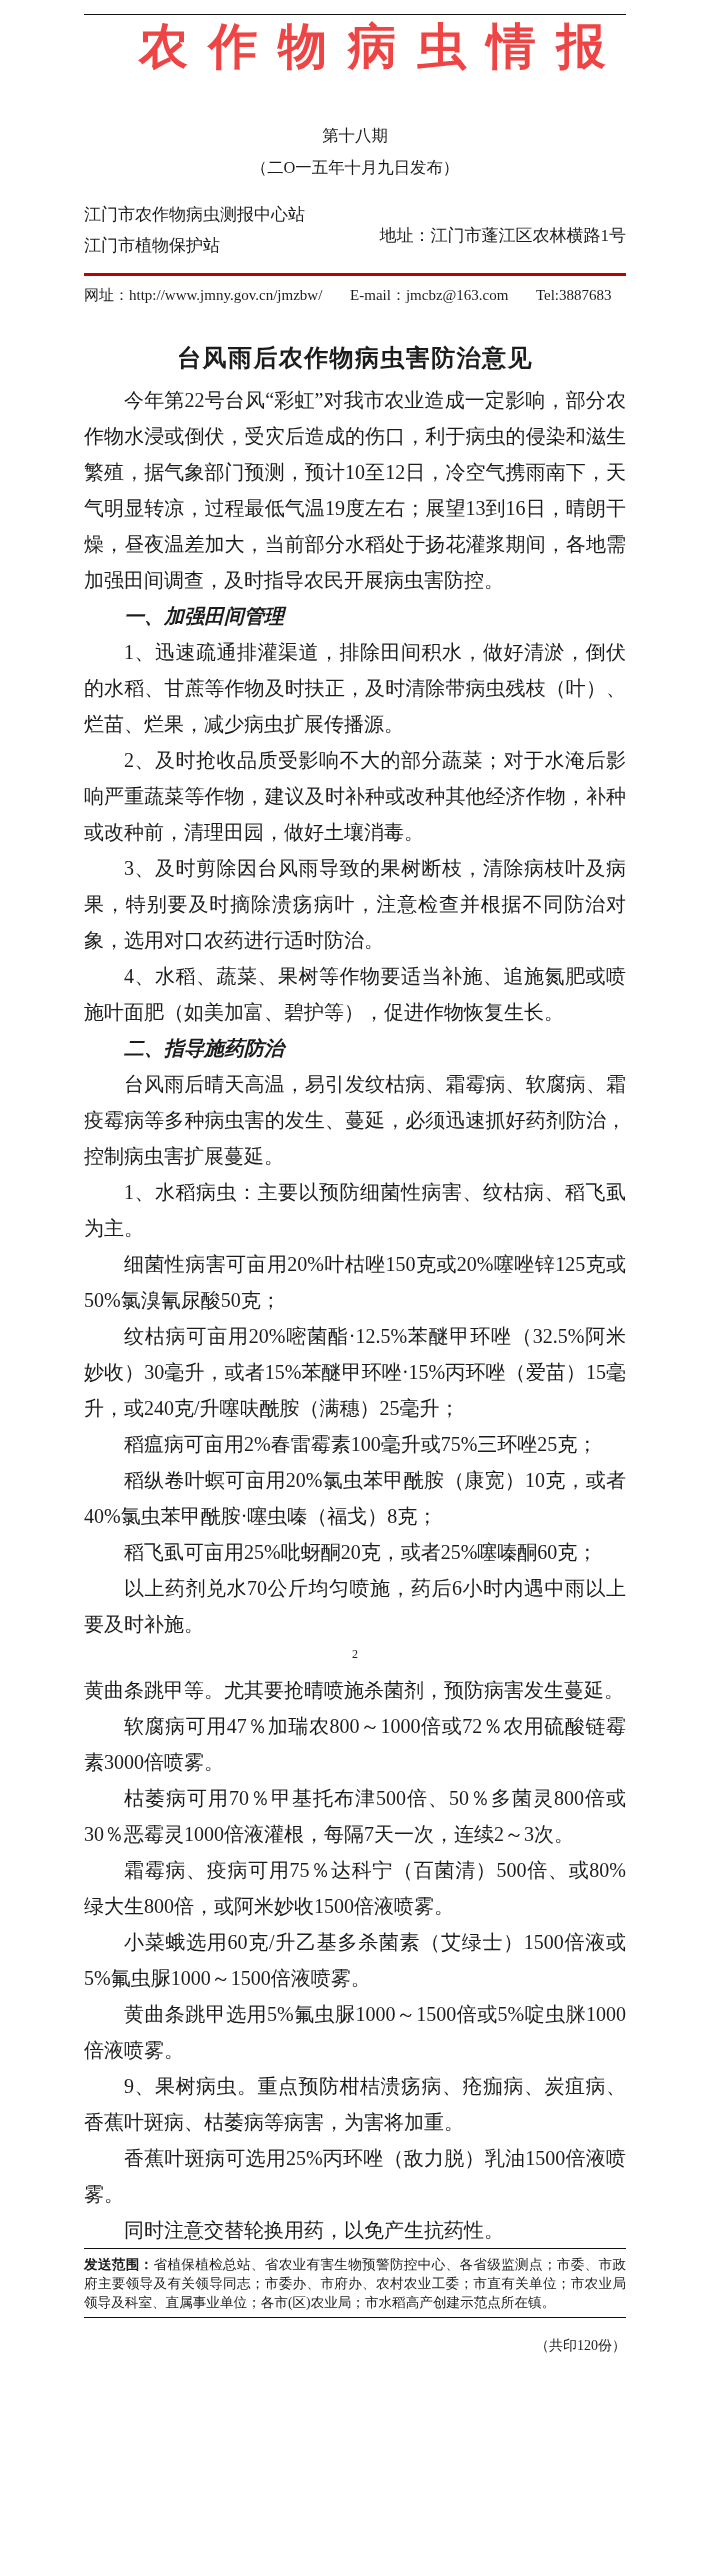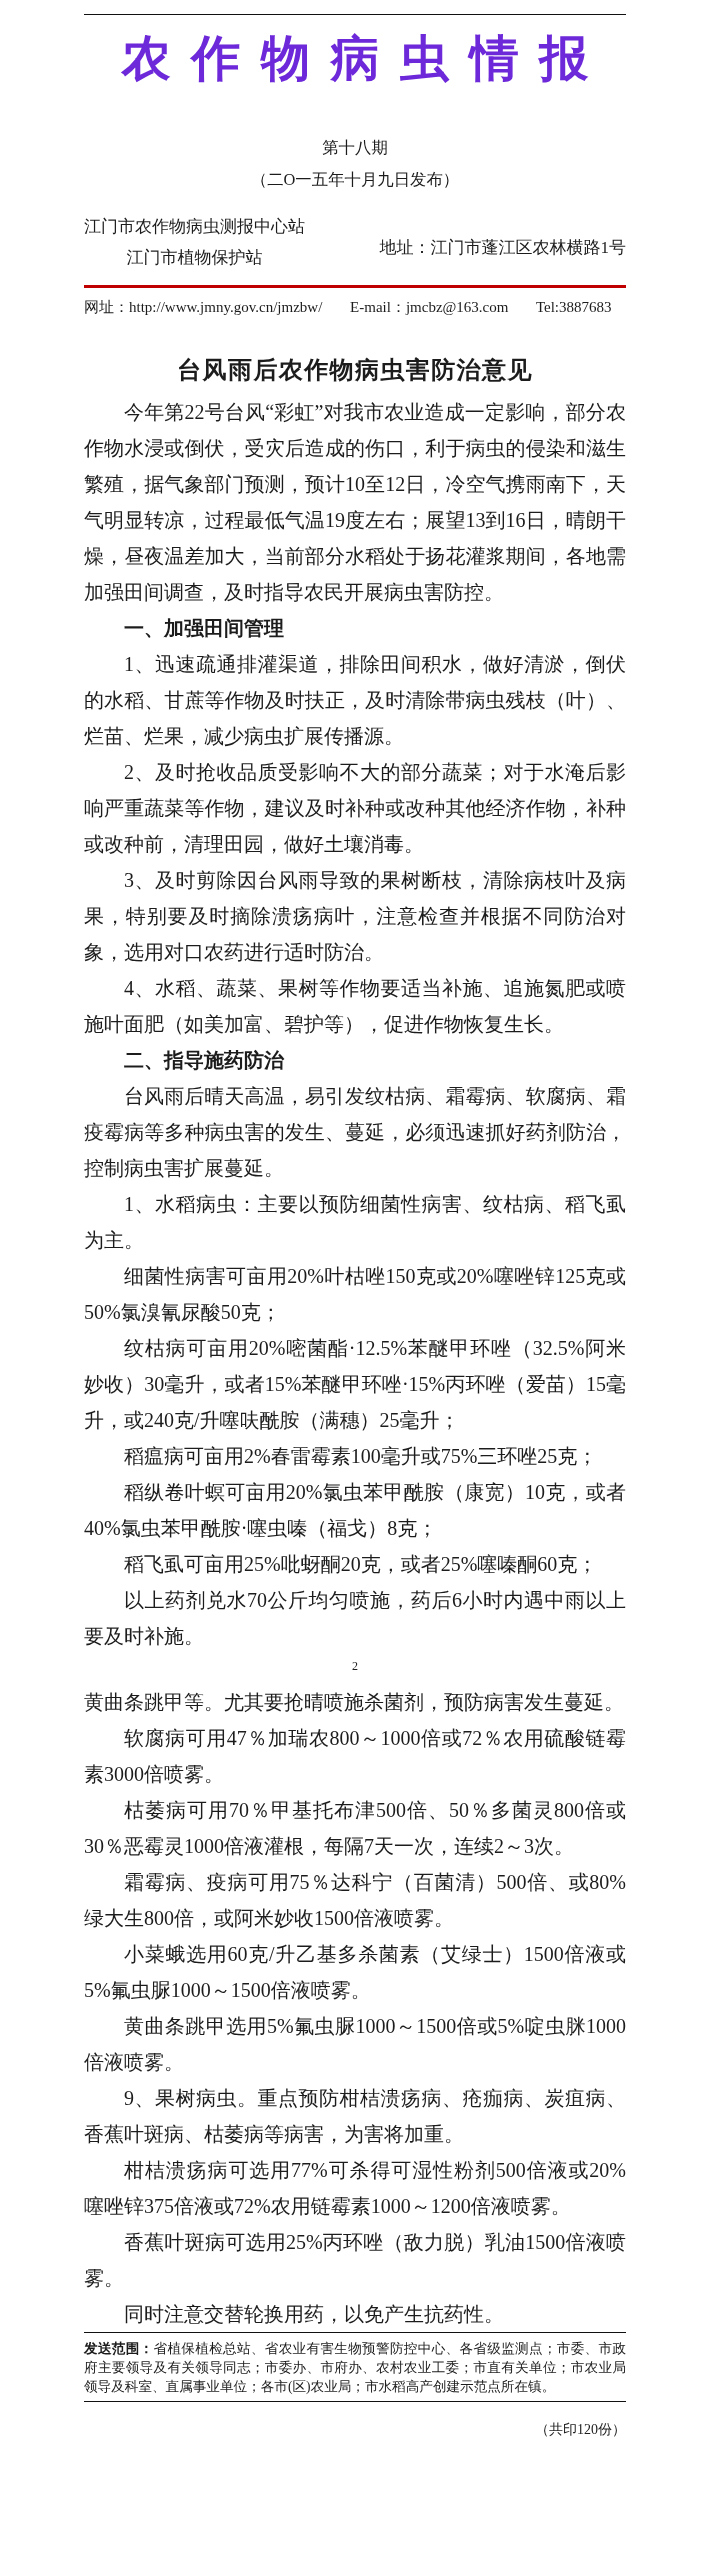--- a/index.html
+++ b/index.html
@@ -1,38 +1,38 @@
 <!DOCTYPE html>
 <html style="font-size:11.4px"><head>
 <meta charset="utf-8">
 <style>
   html,body{margin:0;padding:0;background:#ffffff;}
   body{width:709px;font-family:"Liberation Serif","DejaVu Serif",serif;color:#1c1c1c;}
   .page{width:709px;min-height:2576px;box-sizing:border-box;padding:14.3px 83px 10px 84px;background:#fff;}
 
   
   .rule-black-top{border-top:1.4px solid #111;height:0;margin:0 0 0 0;}
-  .masthead-title{margin-top:17px;text-align:center;color:#6d28d9;font-size:49px;font-weight:bold;
+  .masthead-title{margin-top:5px;text-align:right;color:#ef4444;font-size:49px;font-weight:bold;
     letter-spacing:0.42em;text-indent:0.42em;line-height:1.1;font-family:"Liberation Serif","DejaVu Serif",serif;}
   .issue-line{margin-top:51px;text-align:center;font-size:16.4px;line-height:21.4px;}
   .date-line{margin-top:10px;text-align:center;font-size:16.4px;line-height:21.4px;}
-  .publisher-row{margin-top:21.4px;display:flex;justify-content:space-between;align-items:center;text-align:center;}
+  .publisher-row{margin-top:21.4px;display:flex;justify-content:space-between;align-items:center;}
   .publisher-col{font-size:17px;line-height:31px;}
   .address{font-size:17px;padding-top:10px;}
   .rule-red{border-top:3.6px solid #c00000;height:0;margin-top:11.4px;}
   .contact-line{margin-top:10px;font-size:15px;line-height:18.6px;white-space:nowrap;}
   .contact-line span{margin-right:24px;}
   .contact-line span:last-child{margin-right:0;text-align:center;}
 
   
   .article-title{margin-top:40px;text-align:center;font-size:24px;font-weight:bold;line-height:29px;letter-spacing:1.4px;}
   .body-text{margin-top:8.6px;}
   .body-text p{margin:0;font-size:20px;line-height:36px;text-align:justify;}
   .para-normal{text-indent:2em;}
-  .para-heading{text-indent:2em;font-weight:bold;}
+  .para-heading{text-indent:2em;font-weight:bold;font-style:italic;}
   .para-noindent{text-indent:0;}
   .page-break-number{height:30px;line-height:24px;text-align:center;font-size:12px;}
 
   
   .footer{border-top:1.4px solid #111;border-bottom:1.4px solid #111;padding:5.7px 0 5.7px 0;}
   .dist{margin:0;font-size:13.6px;line-height:19px;text-align:justify;}
   .dist-label{font-weight:bold;}
   .print-count{margin-top:19px;text-align:right;font-size:14px;line-height:18.6px;}
 </style>
 </head>
@@ -82,21 +82,20 @@
     <p class="para-normal">稻飞虱可亩用25%吡蚜酮20克，或者25%噻嗪酮60克；</p>
     <p class="para-normal">以上药剂兑水70公斤均匀喷施，药后6小时内遇中雨以上要及时补施。</p>
     <div class="page-break-number">2</div>
     <p class="para-noindent">黄曲条跳甲等。尤其要抢晴喷施杀菌剂，预防病害发生蔓延。</p>
     <p class="para-normal">软腐病可用47％加瑞农800～1000倍或72％农用硫酸链霉素3000倍喷雾。</p>
     <p class="para-normal">枯萎病可用70％甲基托布津500倍、50％多菌灵800倍或30％恶霉灵1000倍液灌根，每隔7天一次，连续2～3次。</p>
     <p class="para-normal">霜霉病、疫病可用75％达科宁（百菌清）500倍、或80%绿大生800倍，或阿米妙收1500倍液喷雾。</p>
     <p class="para-normal">小菜蛾选用60克/升乙基多杀菌素（艾绿士）1500倍液或5%氟虫脲1000～1500倍液喷雾。</p>
     <p class="para-normal">黄曲条跳甲选用5%氟虫脲1000～1500倍或5%啶虫脒1000倍液喷雾。</p>
     <p class="para-normal">9、果树病虫。重点预防柑桔溃疡病、疮痂病、炭疽病、香蕉叶斑病、枯萎病等病害，为害将加重。</p>
-    <p class="para-normal">柑桔溃疡病可选用77%可杀得可湿性粉剂500倍液或20%噻唑锌375倍液或72%农用链霉素1000～1200倍液喷雾。</p>
     <p class="para-normal">香蕉叶斑病可选用25%丙环唑（敌力脱）乳油1500倍液喷雾。</p>
     <p class="para-normal">同时注意交替轮换用药，以免产生抗药性。</p>
   </div>
 
   <div class="footer">
     <p class="dist"><span class="dist-label">发送范围：</span><span>省植保植检总站、省农业有害生物预警防控中心、各省级监测点；市委、市政府主要领导及有关领导同志；市委办、市府办、农村农业工委；市直有关单位；市农业局领导及科室、直属事业单位；各市(区)农业局；市水稻高产创建示范点所在镇。</span></p>
   </div>
 
   <div class="print-count">（共印120份）</div>
 

